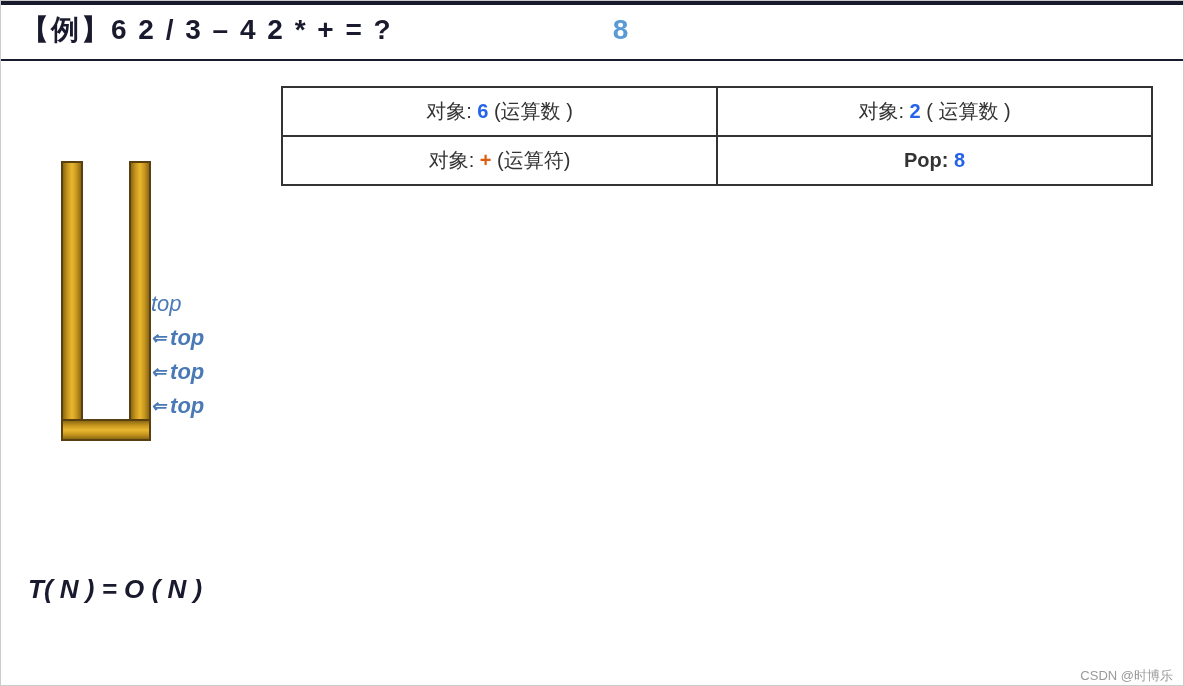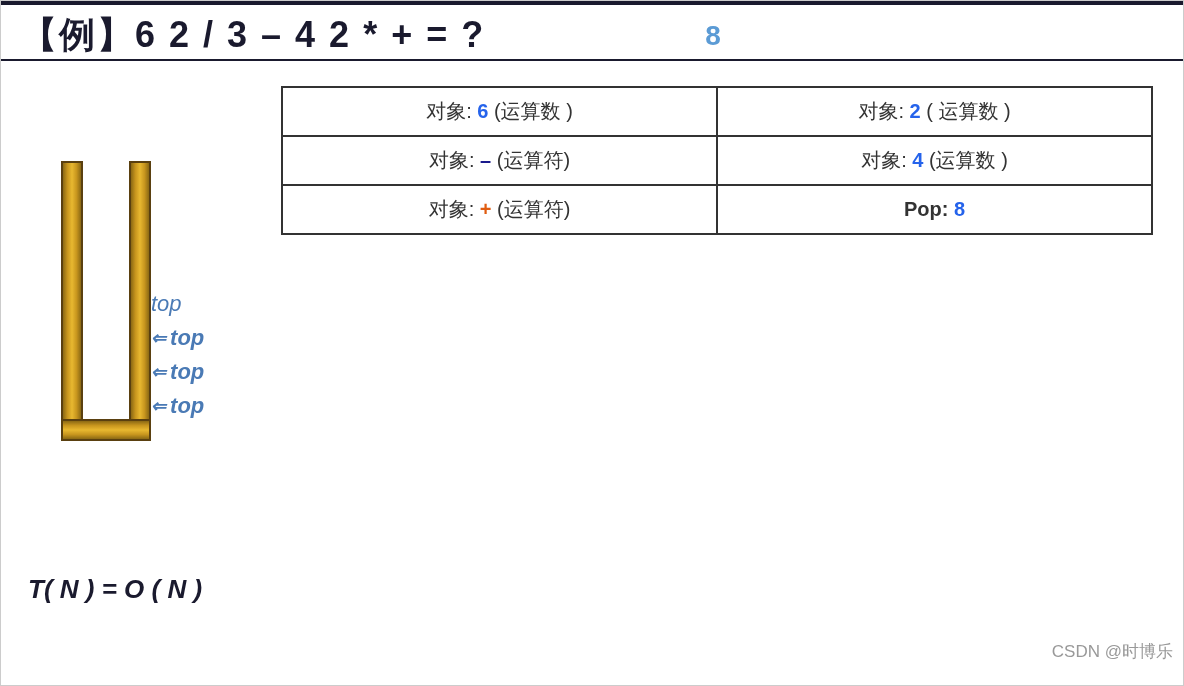--- a/index.html
+++ b/index.html
@@ -35,21 +35,21 @@
     .title-area {
       position: absolute;
       top: 10px;
       left: 20px;
       right: 20px;
       display: flex;
       align-items: center;
     }
 
     .title-text {
-      font-size: 36px;
+      font-size: 28px;
       font-weight: bold;
       color: #1a1a2e;
       letter-spacing: 2px;
     }
 
     .title-number {
       color: #5b9bd5;
       font-size: 28px;
       font-weight: bold;
       margin-left: 220px;
@@ -204,23 +204,23 @@
       left: 27px;
       font-size: 26px;
       font-style: italic;
       font-weight: bold;
       color: #1a1a2e;
     }
 
     
     .watermark {
       position: absolute;
-      bottom: 22px;
+      bottom: 0;
       right: 10px;
-      font-size: 17px;
+      font-size: 13px;
       color: #999;
       text-align: right;
     }
 
     .divider-line {
       position: absolute;
       top: 58px;
       left: 0;
       right: 0;
       height: 2px;
@@ -271,28 +271,20 @@
           <tr>
         <td>
           <span class="label-text">对象: </span><span class="value-operand">6</span><span class="label-text"> (运算数 )</span>
         </td>
         <td>
           <span class="label-text">对象: </span><span class="value-operand">2</span><span class="label-text"> ( 运算数 )</span>
         </td>
       </tr>
       <tr>
         <td>
-          <span class="label-text">对象: </span><span class="value-operator-darkblue"> –</span><span class="label-text"> (运算符)</span>
-        </td>
-        <td>
-          <span class="label-text">对象: </span><span class="value-operand">4</span><span class="label-text"> (运算数 )</span>
-        </td>
-      </tr>
-      <tr>
-        <td>
           <span class="label-text">对象: </span><span style="color:#e05c10; font-weight:bold;">+</span><span class="label-text"> (运算符)</span>
         </td>
         <td>
           <span class="pop-bold">Pop:  </span><span class="pop-value">8</span>
         </td>
       </tr>
     </tbody>
       </table>
   </div>
 

